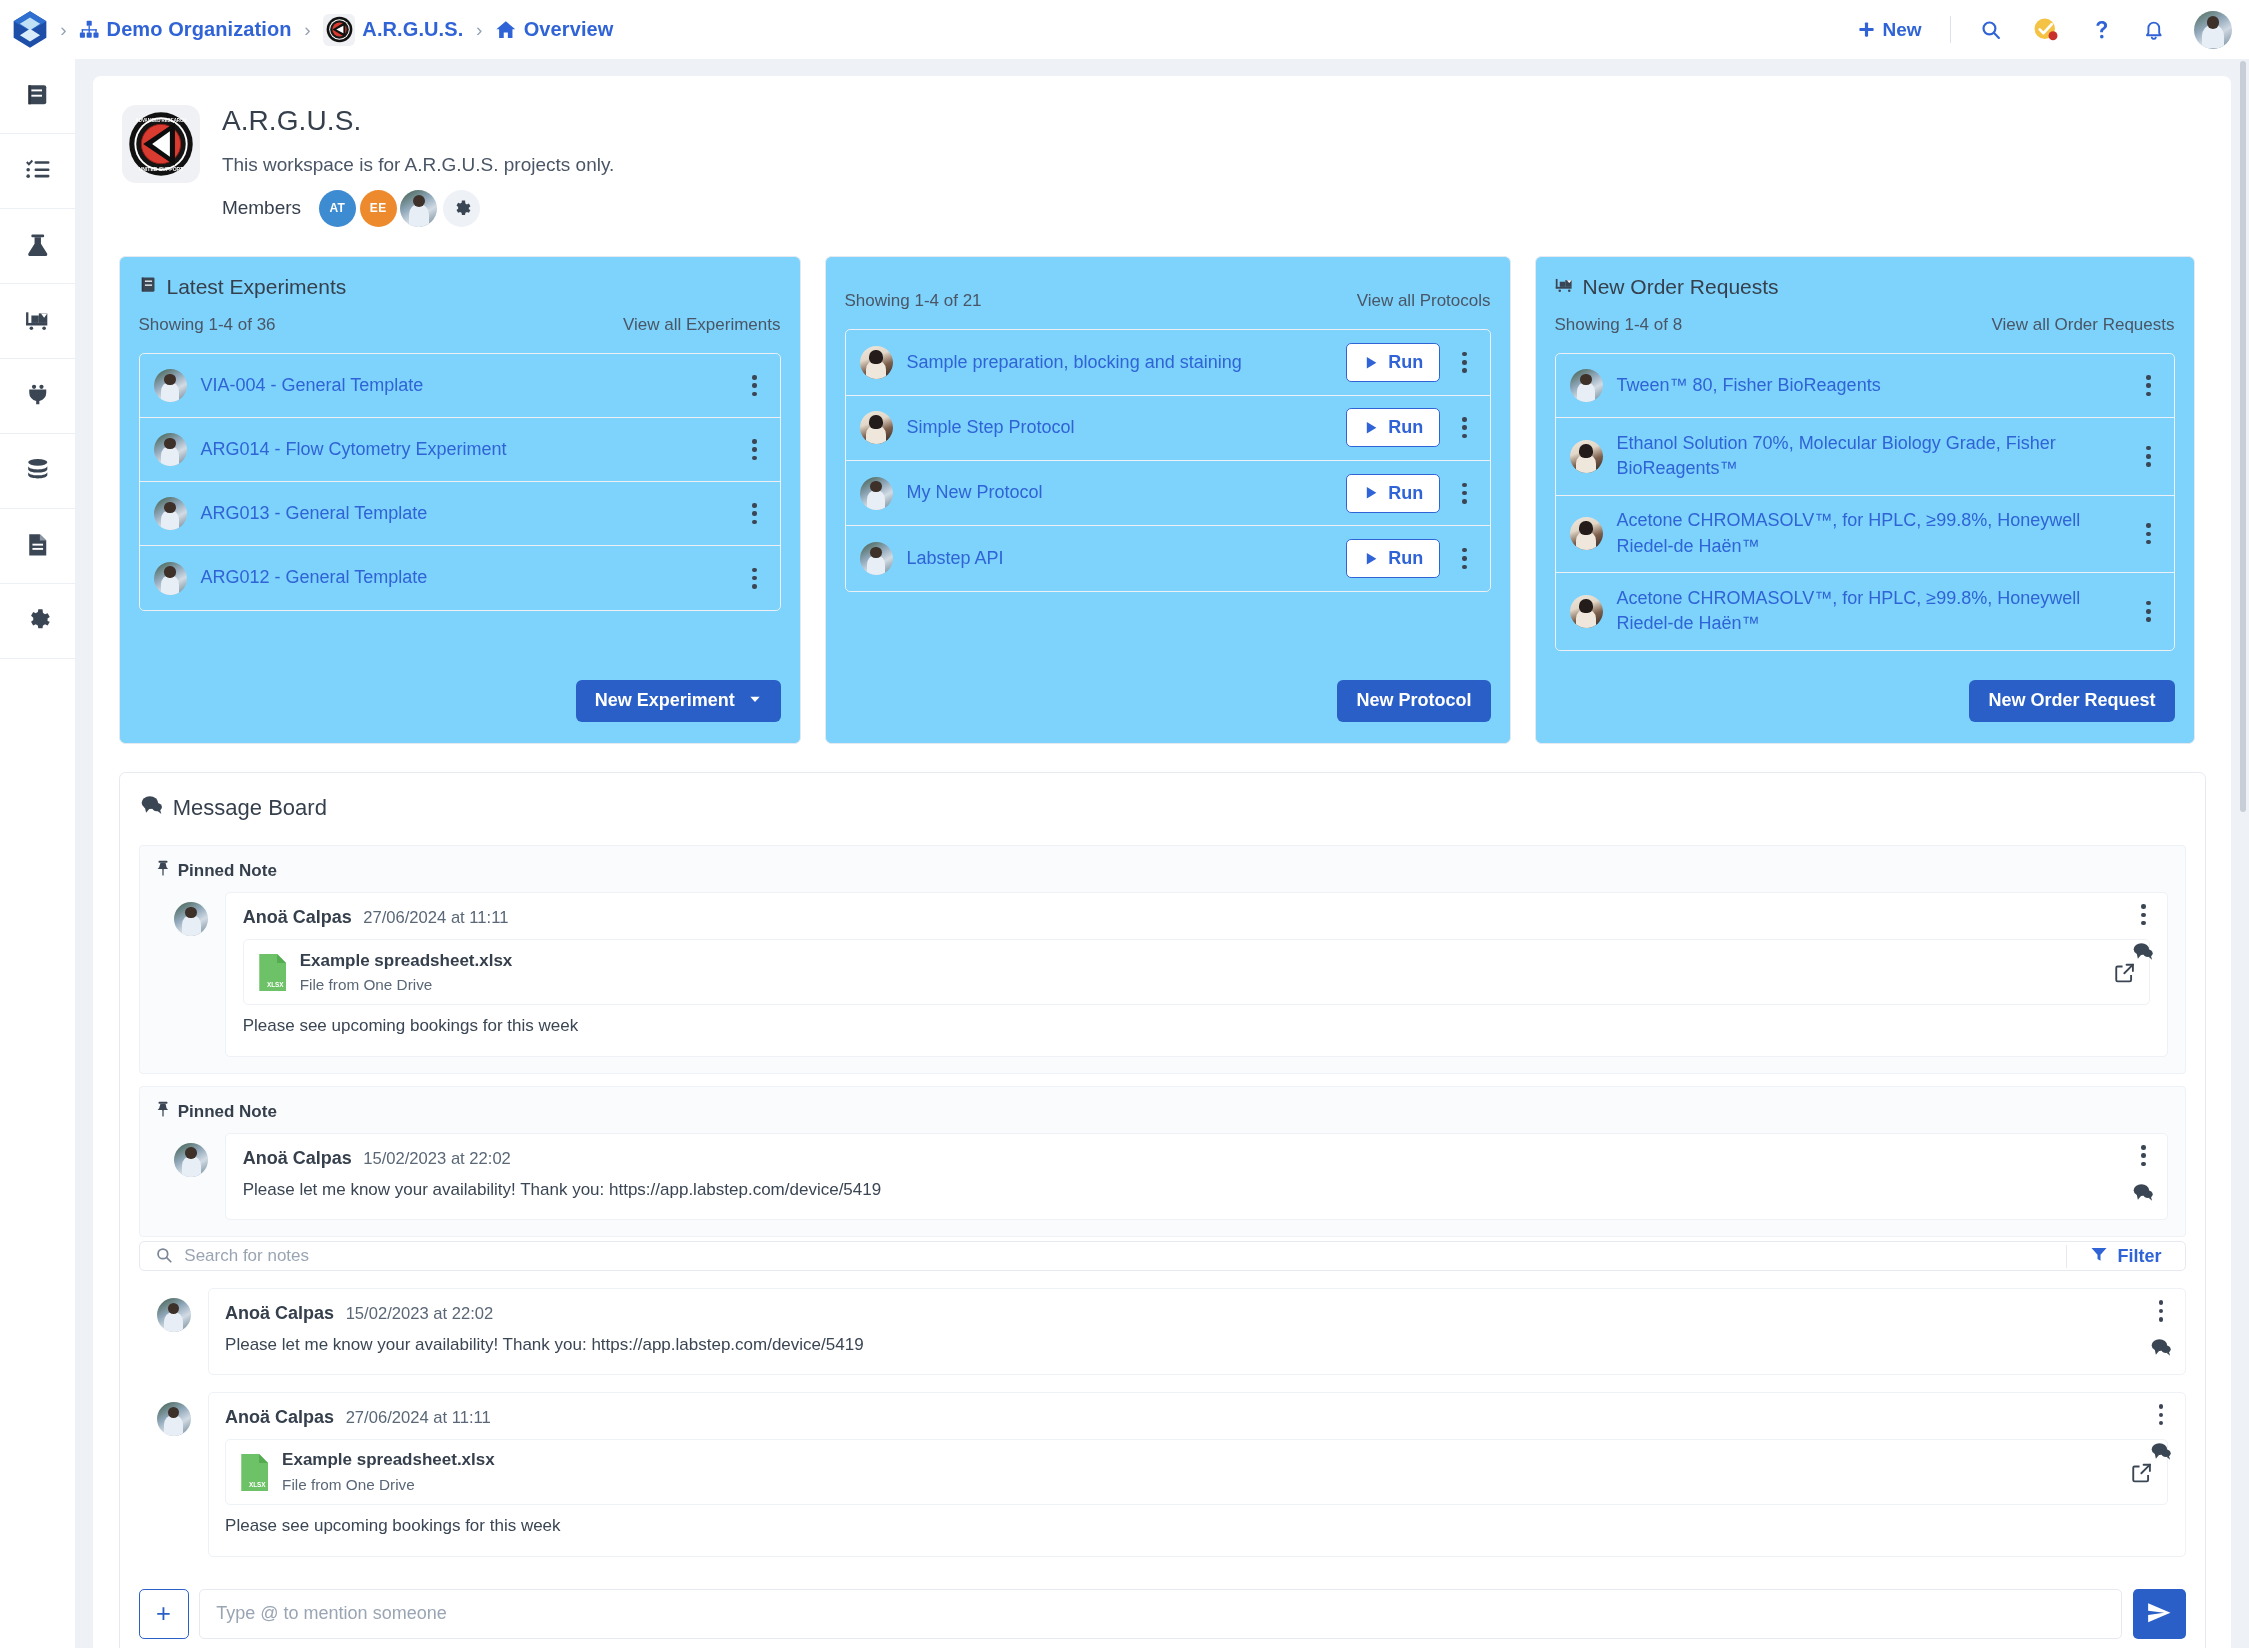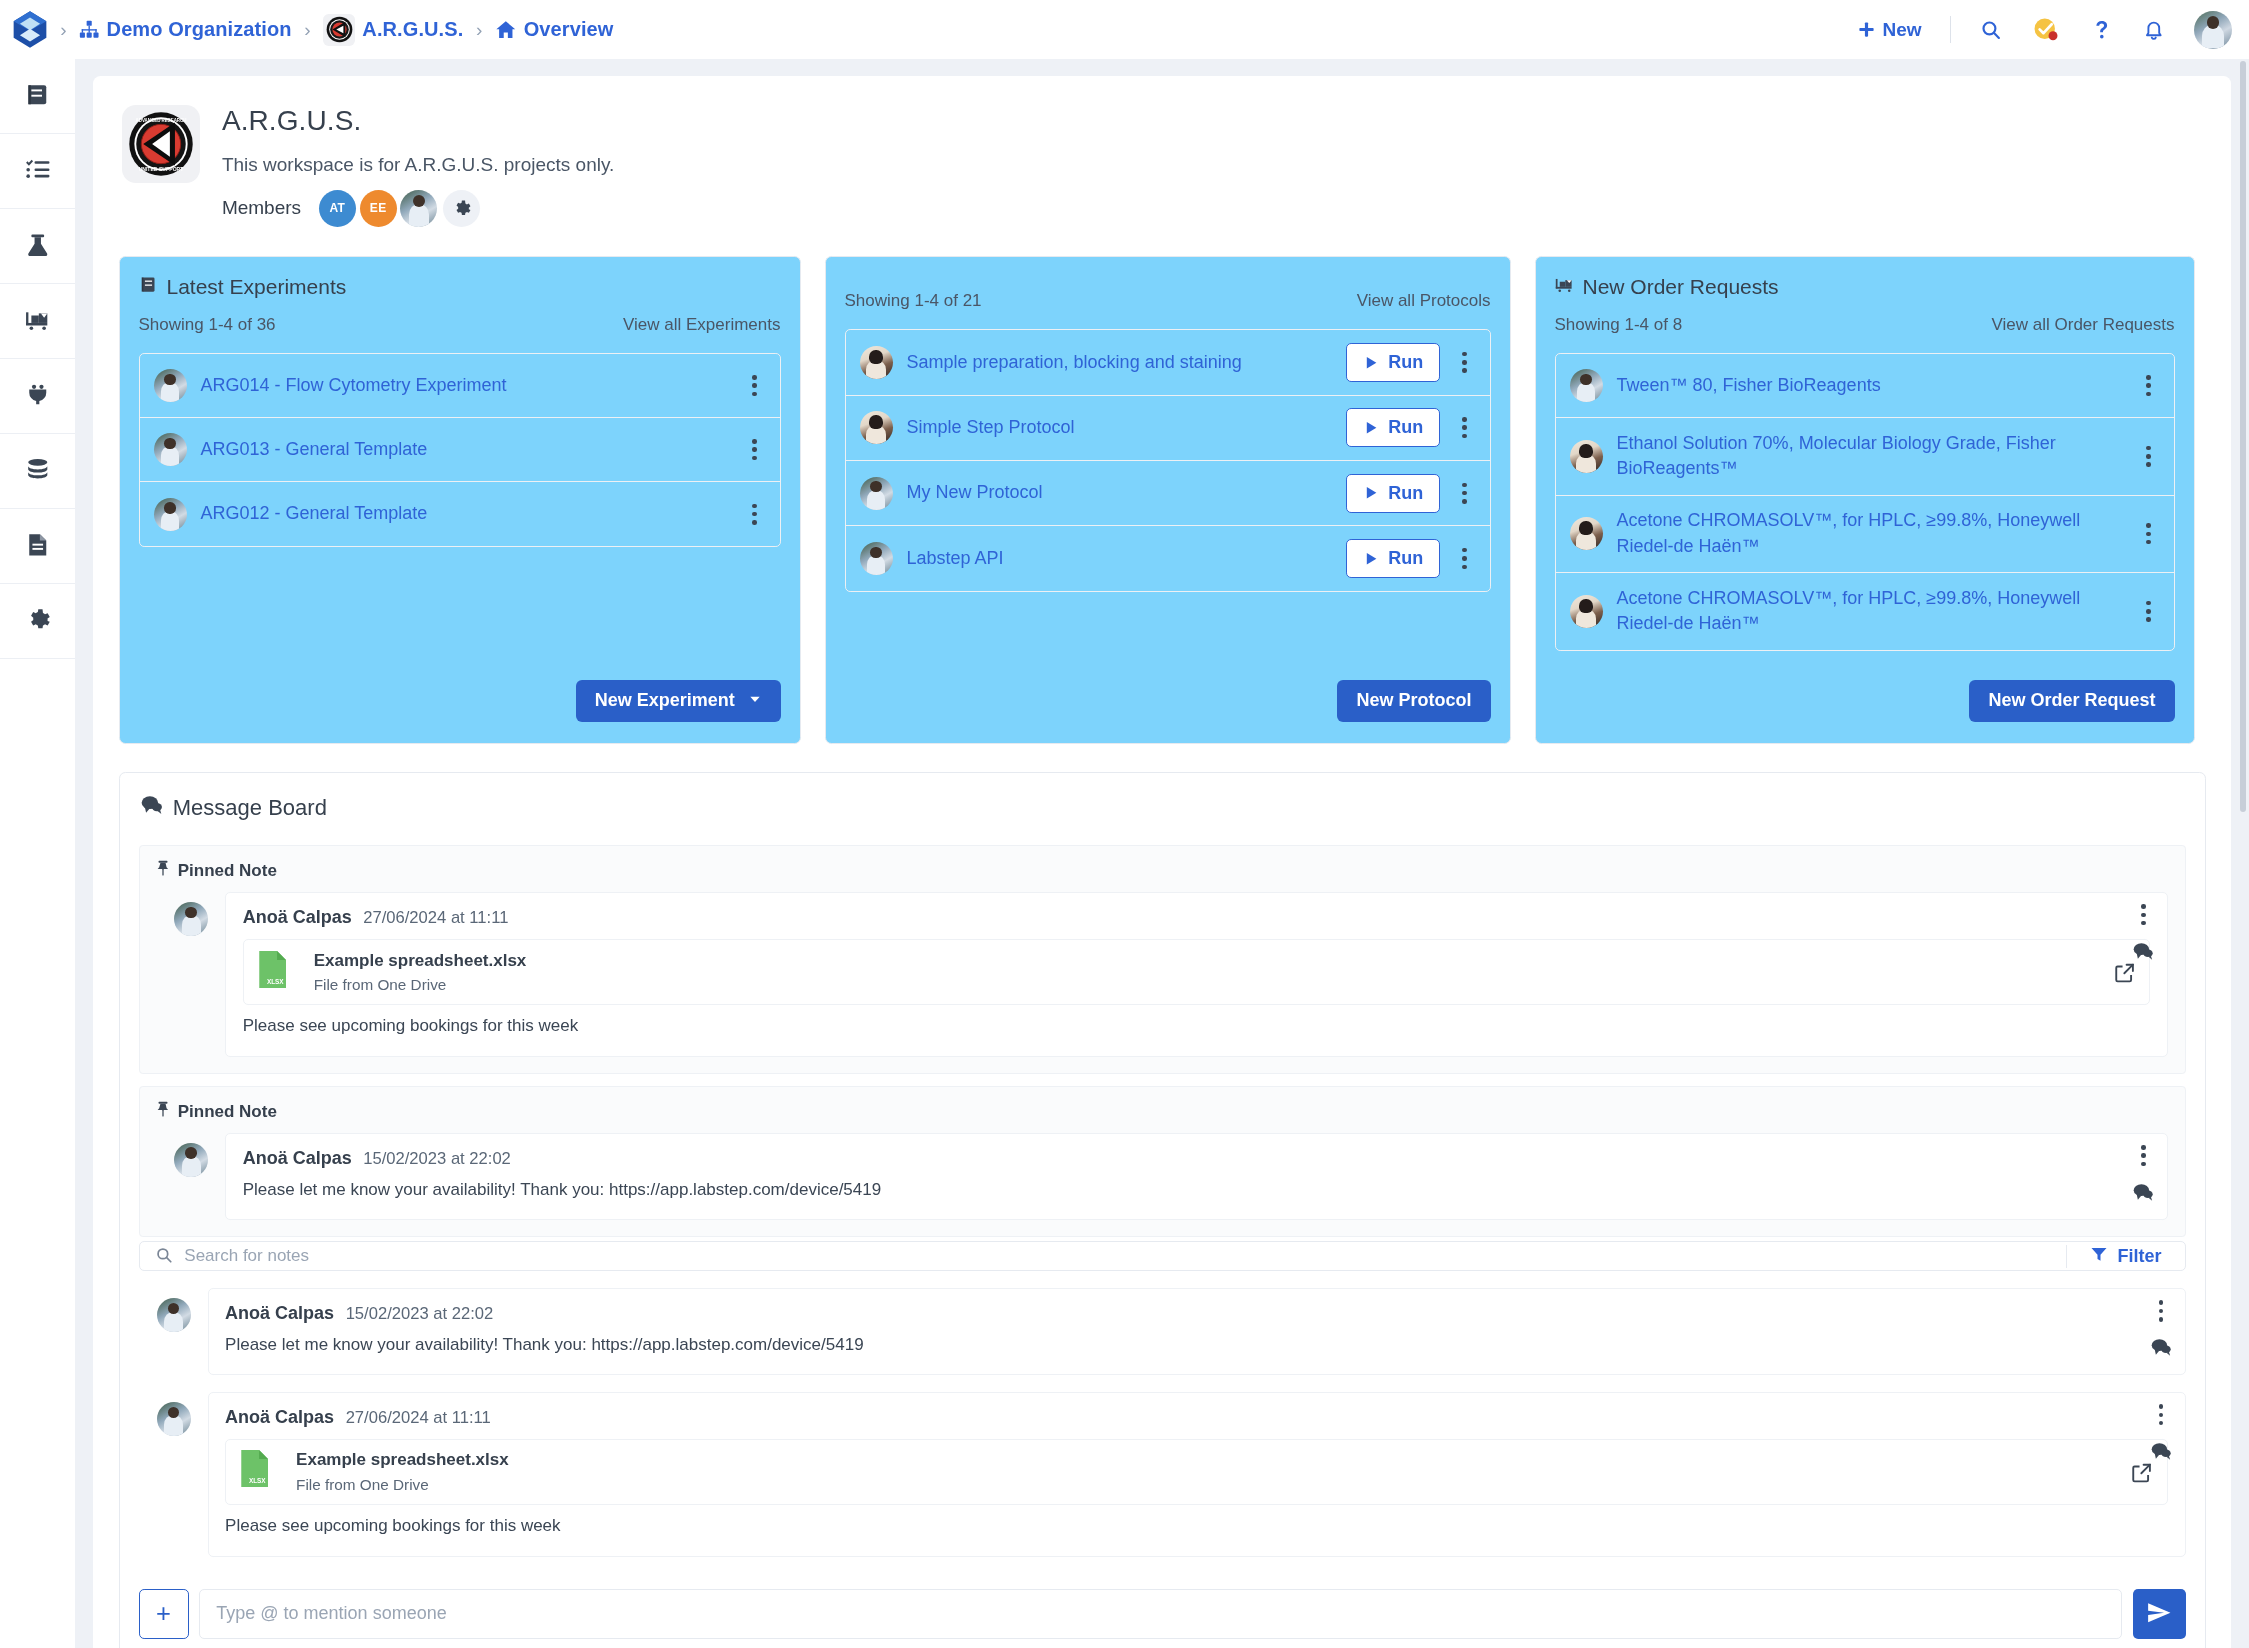--- a/index.html
+++ b/index.html
@@ -175,21 +175,21 @@
     background: linear-gradient(150deg,#3d5a46 0%,#90a8ba 40%,#d2dbe4 64%,#66808f 100%);
   }
   .note-av::after{ content:""; position:absolute; left:22%; top:40%; width:56%; height:62%; background:#e7eef5; border-radius:46% 46% 0 0;}
   .note-av::before{ content:""; position:absolute; left:33%; top:14%; width:34%; height:34%; background:#3e3129; border-radius:50%; z-index:2;}
   .note-head { display: flex; align-items: baseline; gap: 11.5px; }
   .note-auth { font-size: 18px; font-weight: 700; color: #36404d; }
   .note-time { font-size: 16.6px; color: #5a6777; }
   .note-body { font-size: 17px; color: #3b4654; margin-top: 9px; line-height: 1.45; }
   .attach {
     margin-top: 11.5px; border: 1.3px solid #eef1f5; border-radius: 5.1px;
-    padding: 10.2px 14px; display: flex; gap: 28px; position: relative;
+    padding: 10.2px 14px; display: flex; align-items: center; gap: 14px; position: relative;
   }
   .xlsx-ic { width: 28px; height: 37px; flex: 0 0 auto; position: relative; }
   .attach-name { font-size: 17px; font-weight: 700; color: #36404d; }
   .attach-sub { font-size: 15.3px; color: #5a6777; margin-top: 5.7px; }
   .ext-ic { margin-left: auto; color: #3b4654; display: flex; align-items: center; }
   .note-acts { position: absolute; right: 12.7px; top: 11.5px; display: flex; flex-direction: column; align-items: center; gap: 16.6px; }
 
   .search-bar {
     margin-top: 4px; display: flex; align-items: center;
     border: 1.3px solid #e6eaf0; border-radius: 5.1px; height: 30px; overflow: hidden; background: #fff;
@@ -460,20 +460,29 @@
               <rect x="3.4" y="3" width="2" height="18" fill="#2c3541"></rect>
             </svg>
           </span>
           <span>Latest Experiments</span>
         </div>
         <div class="panel-meta">
           <span>Showing 1-4 of 36</span>
           <a class="view-all">View all Experiments</a>
         </div>
         <div class="list">
+          <div class="row">
+            <span class="row-av"></span>
+            <a class="row-link">VIA-004 - General Template</a>
+            <span class="kebab">
+                <i></i>
+                <i></i>
+                <i></i>
+              </span>
+          </div>
           <div class="row">
             <span class="row-av"></span>
             <a class="row-link">ARG014 - Flow Cytometry Experiment</a>
             <span class="kebab">
                 <i></i>
                 <i></i>
                 <i></i>
               </span>
           </div>
           <div class="row">

